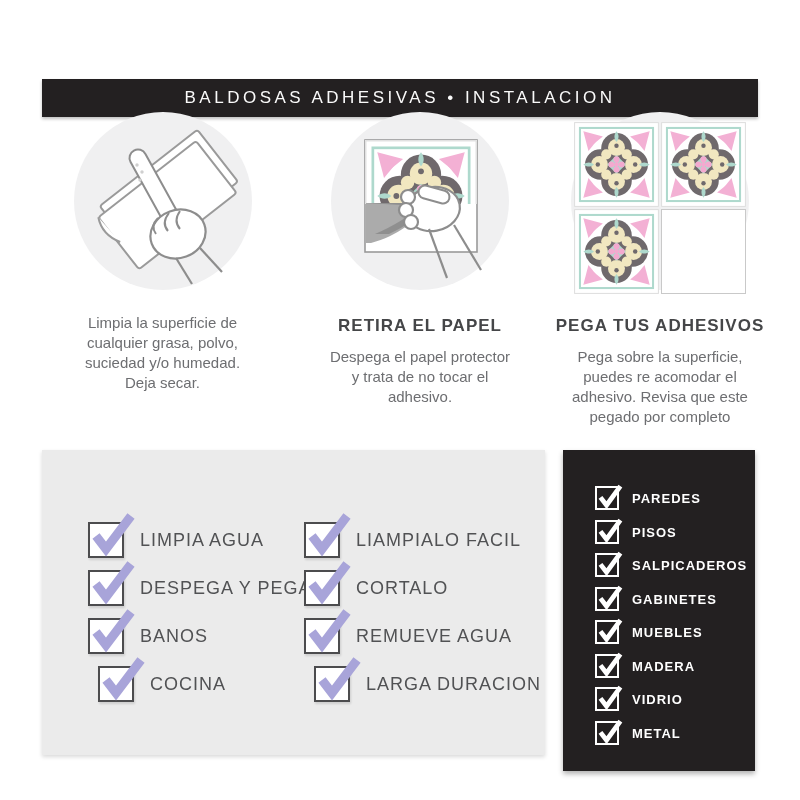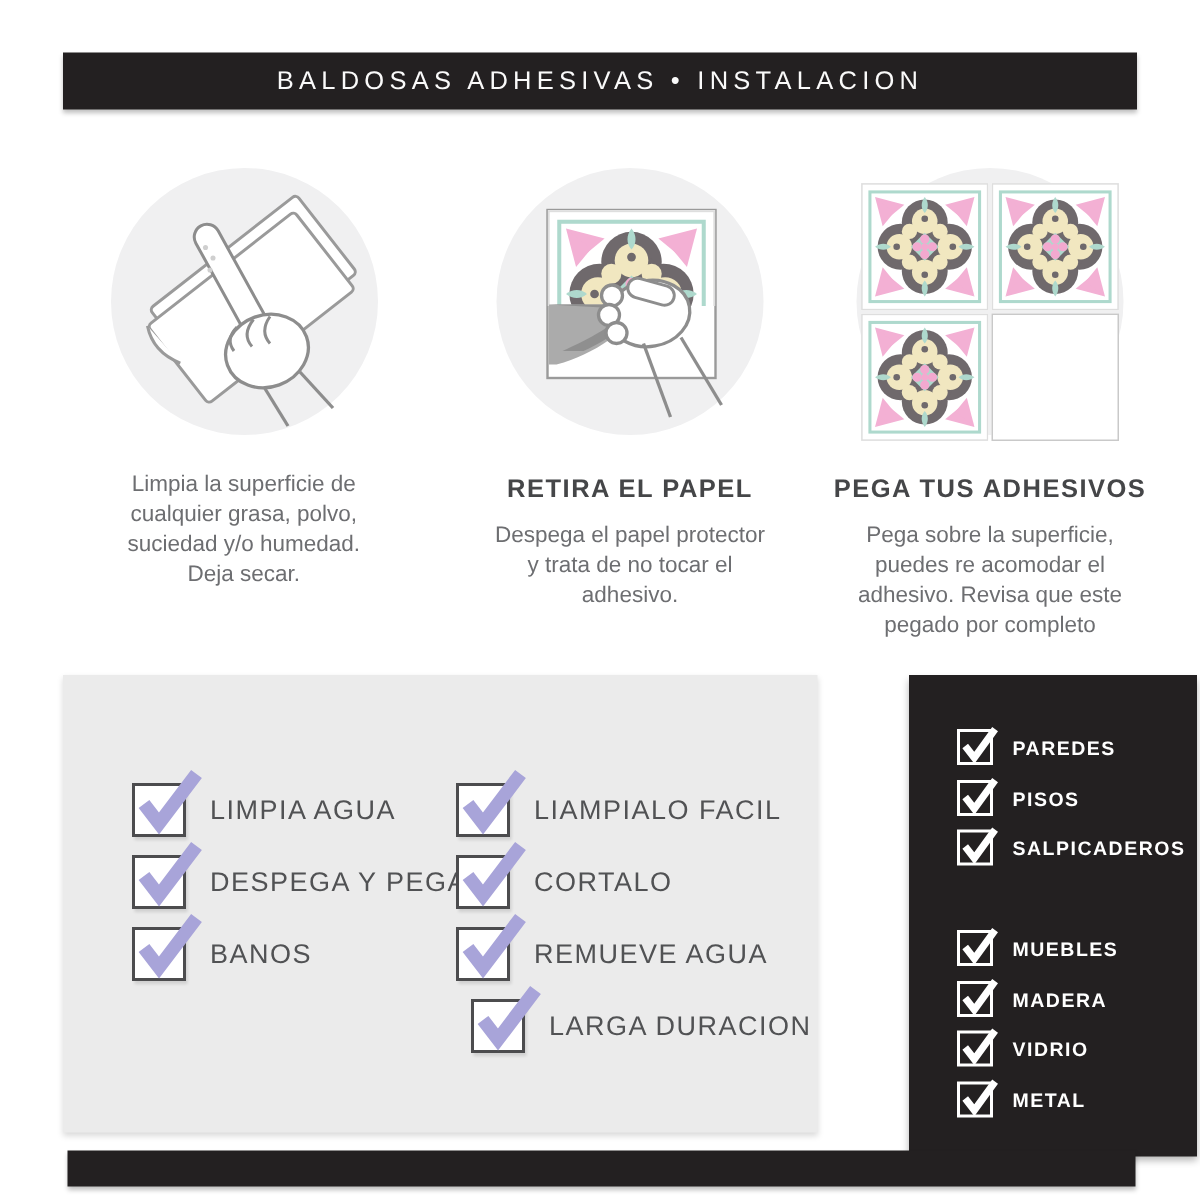--- a/index.html
+++ b/index.html
@@ -1,20 +1,20 @@
 <!DOCTYPE html>
 <html><head>
 <meta charset="utf-8">
 <style>
   html,body{margin:0;padding:0;background:#fff;}
   .canvas{position:relative;width:800px;height:800px;background:#ffffff;
           font-family:"Liberation Sans",sans-serif;overflow:hidden;}
 
   
-  .bar{position:absolute;background:#232021;box-shadow:0 2px 3px rgba(0,0,0,.25);}
+  .bar{position:absolute;background:#232021;box-shadow:0 2px 3px rgba(0,0,0,.25);margin-top:44px;}
   .header-bar{left:42px;top:35px;width:716px;height:38px;display:flex;align-items:center;justify-content:center;}
   .header-bar span{color:#fafafa;font-size:17px;letter-spacing:3.5px;}
   .footer-bar{left:45px;top:767px;width:712px;height:24px;}
 
   
   .step{position:absolute;top:110px;text-align:center;}
   .step1{left:40px;width:245px;}
   .step2{left:296px;width:248px;}
   .step3{left:536px;width:248px;}
   .illus-wrap{position:relative;width:178px;height:192px;margin:0 auto;}
@@ -34,21 +34,21 @@
   .features-panel{position:absolute;left:42px;top:450px;width:503px;height:305px;background:#ebebeb;
                   box-shadow:0 2px 4px rgba(0,0,0,.15);}
   .frow{position:absolute;display:flex;align-items:center;gap:16px;height:36px;}
   .cb{position:relative;width:36px;height:36px;box-sizing:border-box;background:#fff;border:2px solid #4c4c4e;
       box-shadow:1px 2px 2px rgba(0,0,0,.12);flex:0 0 auto;}
   .cb svg{position:absolute;left:-1px;top:-13px;width:48px;height:48px;overflow:visible;}
   .flabel{font-size:18px;letter-spacing:1px;color:#515254;white-space:nowrap;}
 
   
   .surfaces-panel{position:absolute;left:563px;top:450px;width:192px;height:321px;background:#232021;
-                  box-shadow:0 3px 5px rgba(0,0,0,.3);margin-left:43px;}
+                  box-shadow:0 3px 5px rgba(0,0,0,.3);}
   .srow{position:absolute;display:flex;align-items:center;gap:13px;height:24px;left:32px;}
   .scb{position:relative;width:24px;height:24px;box-sizing:border-box;border:2px solid #fff;background:#232021;flex:0 0 auto;}
   .scb svg{position:absolute;left:0px;top:-5px;width:26px;height:27px;overflow:visible;}
   .slabel{font-size:13px;font-weight:bold;letter-spacing:1px;color:#ffffff;white-space:nowrap;}
 
   .line-art{stroke:#8d8d8d;stroke-width:2.2;fill:#ffffff;stroke-linejoin:round;stroke-linecap:round;}
 </style>
 </head>
 <body>
 
@@ -218,20 +218,28 @@
       <span class="flabel">DESPEGA Y PEGA</span>
     </div>
     <div class="frow" style="left:46px;top:168px">
       <span class="cb">
           <svg viewBox="0 0 48 48">
             <polyline points="7,25 17,38 42,5" fill="none" stroke="#a8a4d9" stroke-width="9"></polyline>
           </svg>
         </span>
       <span class="flabel">BANOS</span>
     </div>
+    <div class="frow" style="left:56px;top:216px">
+      <span class="cb">
+          <svg viewBox="0 0 48 48">
+            <polyline points="7,25 17,38 42,5" fill="none" stroke="#a8a4d9" stroke-width="9"></polyline>
+          </svg>
+        </span>
+      <span class="flabel">COCINA</span>
+    </div>
     <div class="frow" style="left:262px;top:72px">
       <span class="cb">
           <svg viewBox="0 0 48 48">
             <polyline points="7,25 17,38 42,5" fill="none" stroke="#a8a4d9" stroke-width="9"></polyline>
           </svg>
         </span>
       <span class="flabel">LIAMPIALO FACIL</span>
     </div>
     <div class="frow" style="left:262px;top:120px">
       <span class="cb">
@@ -277,20 +285,28 @@
       <span class="slabel">PISOS</span>
     </div>
     <div class="srow" style="top:103px">
       <span class="scb">
           <svg viewBox="0 0 30 30">
             <polyline points="4,16 11,25 27,3" fill="none" stroke="#ffffff" stroke-width="5.5"></polyline>
           </svg>
         </span>
       <span class="slabel">SALPICADEROS</span>
     </div>
+    <div class="srow" style="top:137px">
+      <span class="scb">
+          <svg viewBox="0 0 30 30">
+            <polyline points="4,16 11,25 27,3" fill="none" stroke="#ffffff" stroke-width="5.5"></polyline>
+          </svg>
+        </span>
+      <span class="slabel">GABINETES</span>
+    </div>
     <div class="srow" style="top:170px">
       <span class="scb">
           <svg viewBox="0 0 30 30">
             <polyline points="4,16 11,25 27,3" fill="none" stroke="#ffffff" stroke-width="5.5"></polyline>
           </svg>
         </span>
       <span class="slabel">MUEBLES</span>
     </div>
     <div class="srow" style="top:204px">
       <span class="scb">

